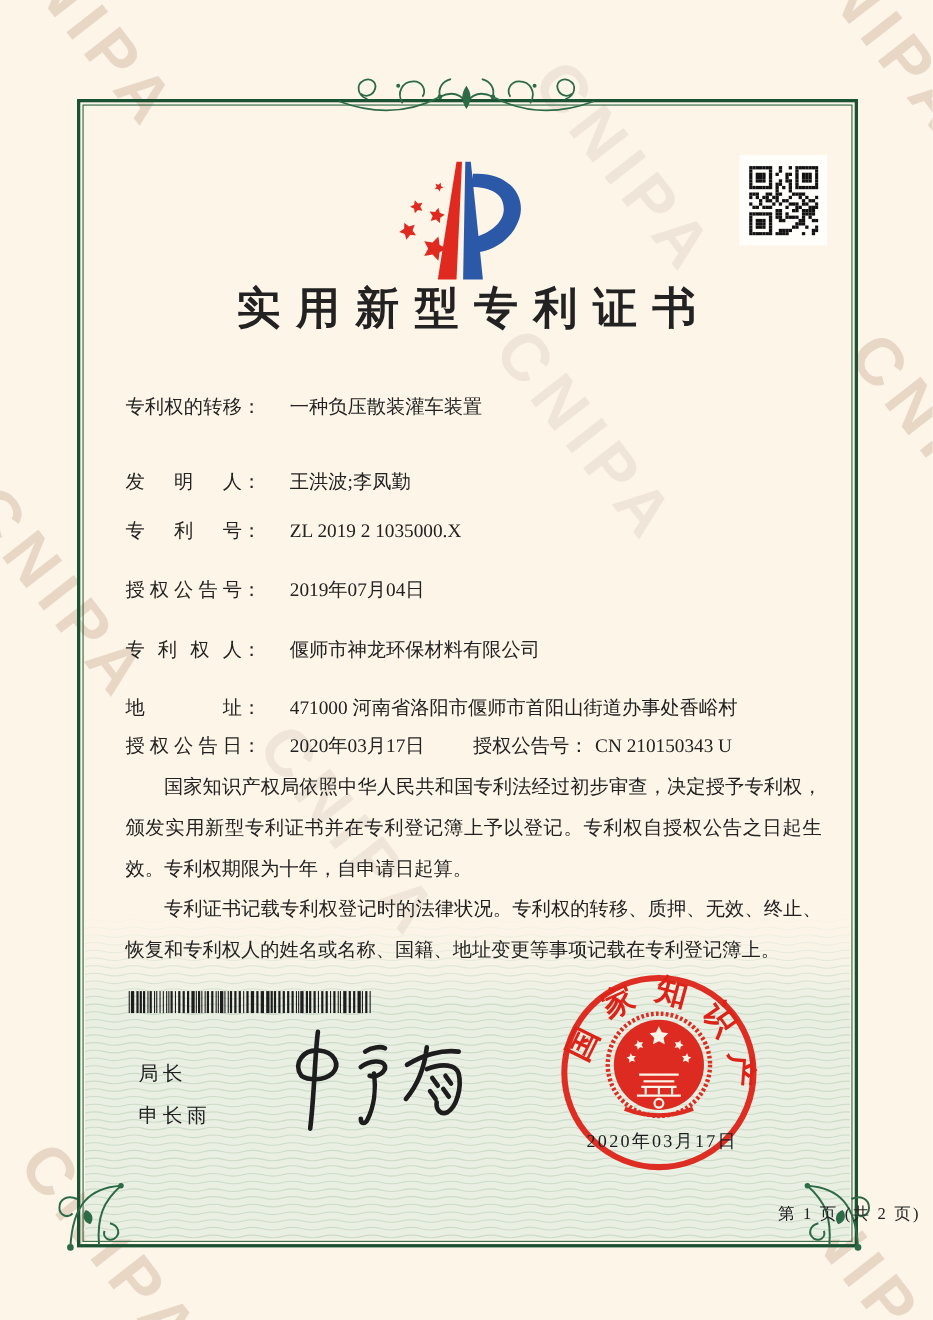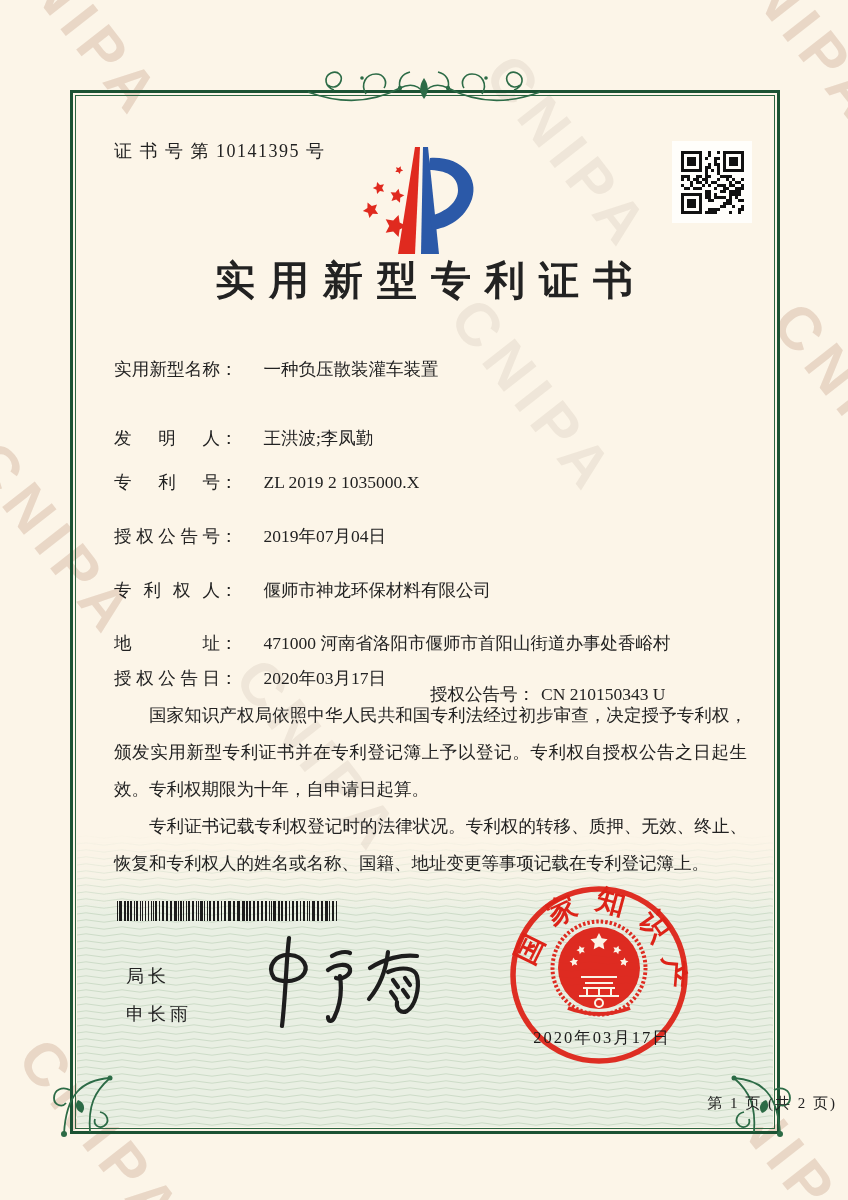--- a/index.html
+++ b/index.html
@@ -36,21 +36,21 @@
   .qr-card{position:absolute;left:672px;top:141px;width:80px;height:82px;background:#fffefb;display:flex;align-items:center;justify-content:center;}
   .title{
     position:absolute;left:0;width:100%;top:253px;text-align:center;
     font-size:40px;font-weight:700;letter-spacing:14px;text-indent:14px;white-space:nowrap;
   }
   
   .row{position:absolute;left:114px;font-size:17.5px;white-space:nowrap;}
   .row .lbl{display:inline-block;width:106px;text-align:justify;text-align-last:justify;}
   .row .val{margin-left:26px;}
   .r1{top:357px;} .r2{top:426px;} .r3{top:470px;} .r4{top:524px;} .r5{top:578px;} .r6{top:631px;} .r7{top:666px;}
-  .grant2{position:absolute;left:316px;top:16px;}
+  .grant2{position:absolute;left:316px;top:0;}
   .grant2 .val{margin-left:6px;}
   
   .paras{position:absolute;left:114px;top:697px;width:633px;font-size:17.5px;line-height:2.12;text-align:justify;}
   .paras p{margin:0;text-indent:2em;}
   
   .barcode{position:absolute;left:117px;top:901px;width:224px;height:20px;}
   .barcode i{position:absolute;top:0;bottom:0;background:#1c1c1c;}
   .signer{position:absolute;left:126px;top:964px;font-family:"Liberation Sans","DejaVu Sans",sans-serif;font-size:18px;letter-spacing:4px;}
   .signer div{margin-bottom:14px;}
   .sig{position:absolute;left:236px;top:922px;width:210px;height:120px;}
@@ -166,21 +166,20 @@
       <path d="M26,18 c-8,-4 -16,0 -16,8 c0,7 8,10 12,5"></path>
       <path d="M56,40 c8,2 10,10 4,14 c-5,3 -11,-1 -9,-7"></path>
     </g>
     <g fill="#2c6b46">
       <circle cx="20" cy="62" r="3"></circle>
         <circle cx="66" cy="6" r="2.5"></circle>
       <path d="M34,28 c6,2 8,8 4,13 c-6,-2 -8,-8 -4,-13 Z"></path>
     </g>
   </svg>
 
-  <div class="cert-no">证 书 号 第 10141395 号</div>
 
   <svg class="logo" viewBox="0 0 130 112" xmlns="http://www.w3.org/2000/svg">
     <defs>
       <path id="star" d="M0,-10 L2.94,-4.05 9.51,-3.09 4.76,1.55 5.88,8.09 0,5 -5.88,8.09 -4.76,1.55 -9.51,-3.09 -2.94,-4.05 Z"></path>
     </defs>
     <g fill="#e02a1f">
       <use href="#star" transform="translate(41,26) scale(0.42) rotate(25)"></use>
       <use href="#star" transform="translate(21,44) scale(0.62) rotate(-18)"></use>
       <use href="#star" transform="translate(39,52) scale(0.74) rotate(12)"></use>
       <use href="#star" transform="translate(13,66) scale(0.82) rotate(-25)"></use>
@@ -408,21 +407,21 @@
         <rect x="30" y="60" width="3" height="3" fill="#111"></rect>
         <rect x="33" y="60" width="3" height="3" fill="#111"></rect>
         <rect x="48" y="60" width="3" height="3" fill="#111"></rect>
         <rect x="57" y="60" width="3" height="3" fill="#111"></rect>
       </svg>
   </div>
 
   <div class="title">实用新型专利证书</div>
 
   <div class="row r1">
-    <span class="lbl">实用新型名称</span><span>：</span><span class="val">一种负压散装灌车装置</span>
+    <span class="lbl">专利权的转移</span><span>：</span><span class="val">一种负压散装灌车装置</span>
   </div>
   <div class="row r2">
     <span class="lbl">发明人</span><span>：</span><span class="val">王洪波;李凤勤</span>
   </div>
   <div class="row r3">
     <span class="lbl">专利号</span><span>：</span><span class="val">ZL 2019 2 1035000.X</span>
   </div>
   <div class="row r4">
     <span class="lbl">授权公告号</span><span>：</span><span class="val">2019年07月04日</span>
   </div>

